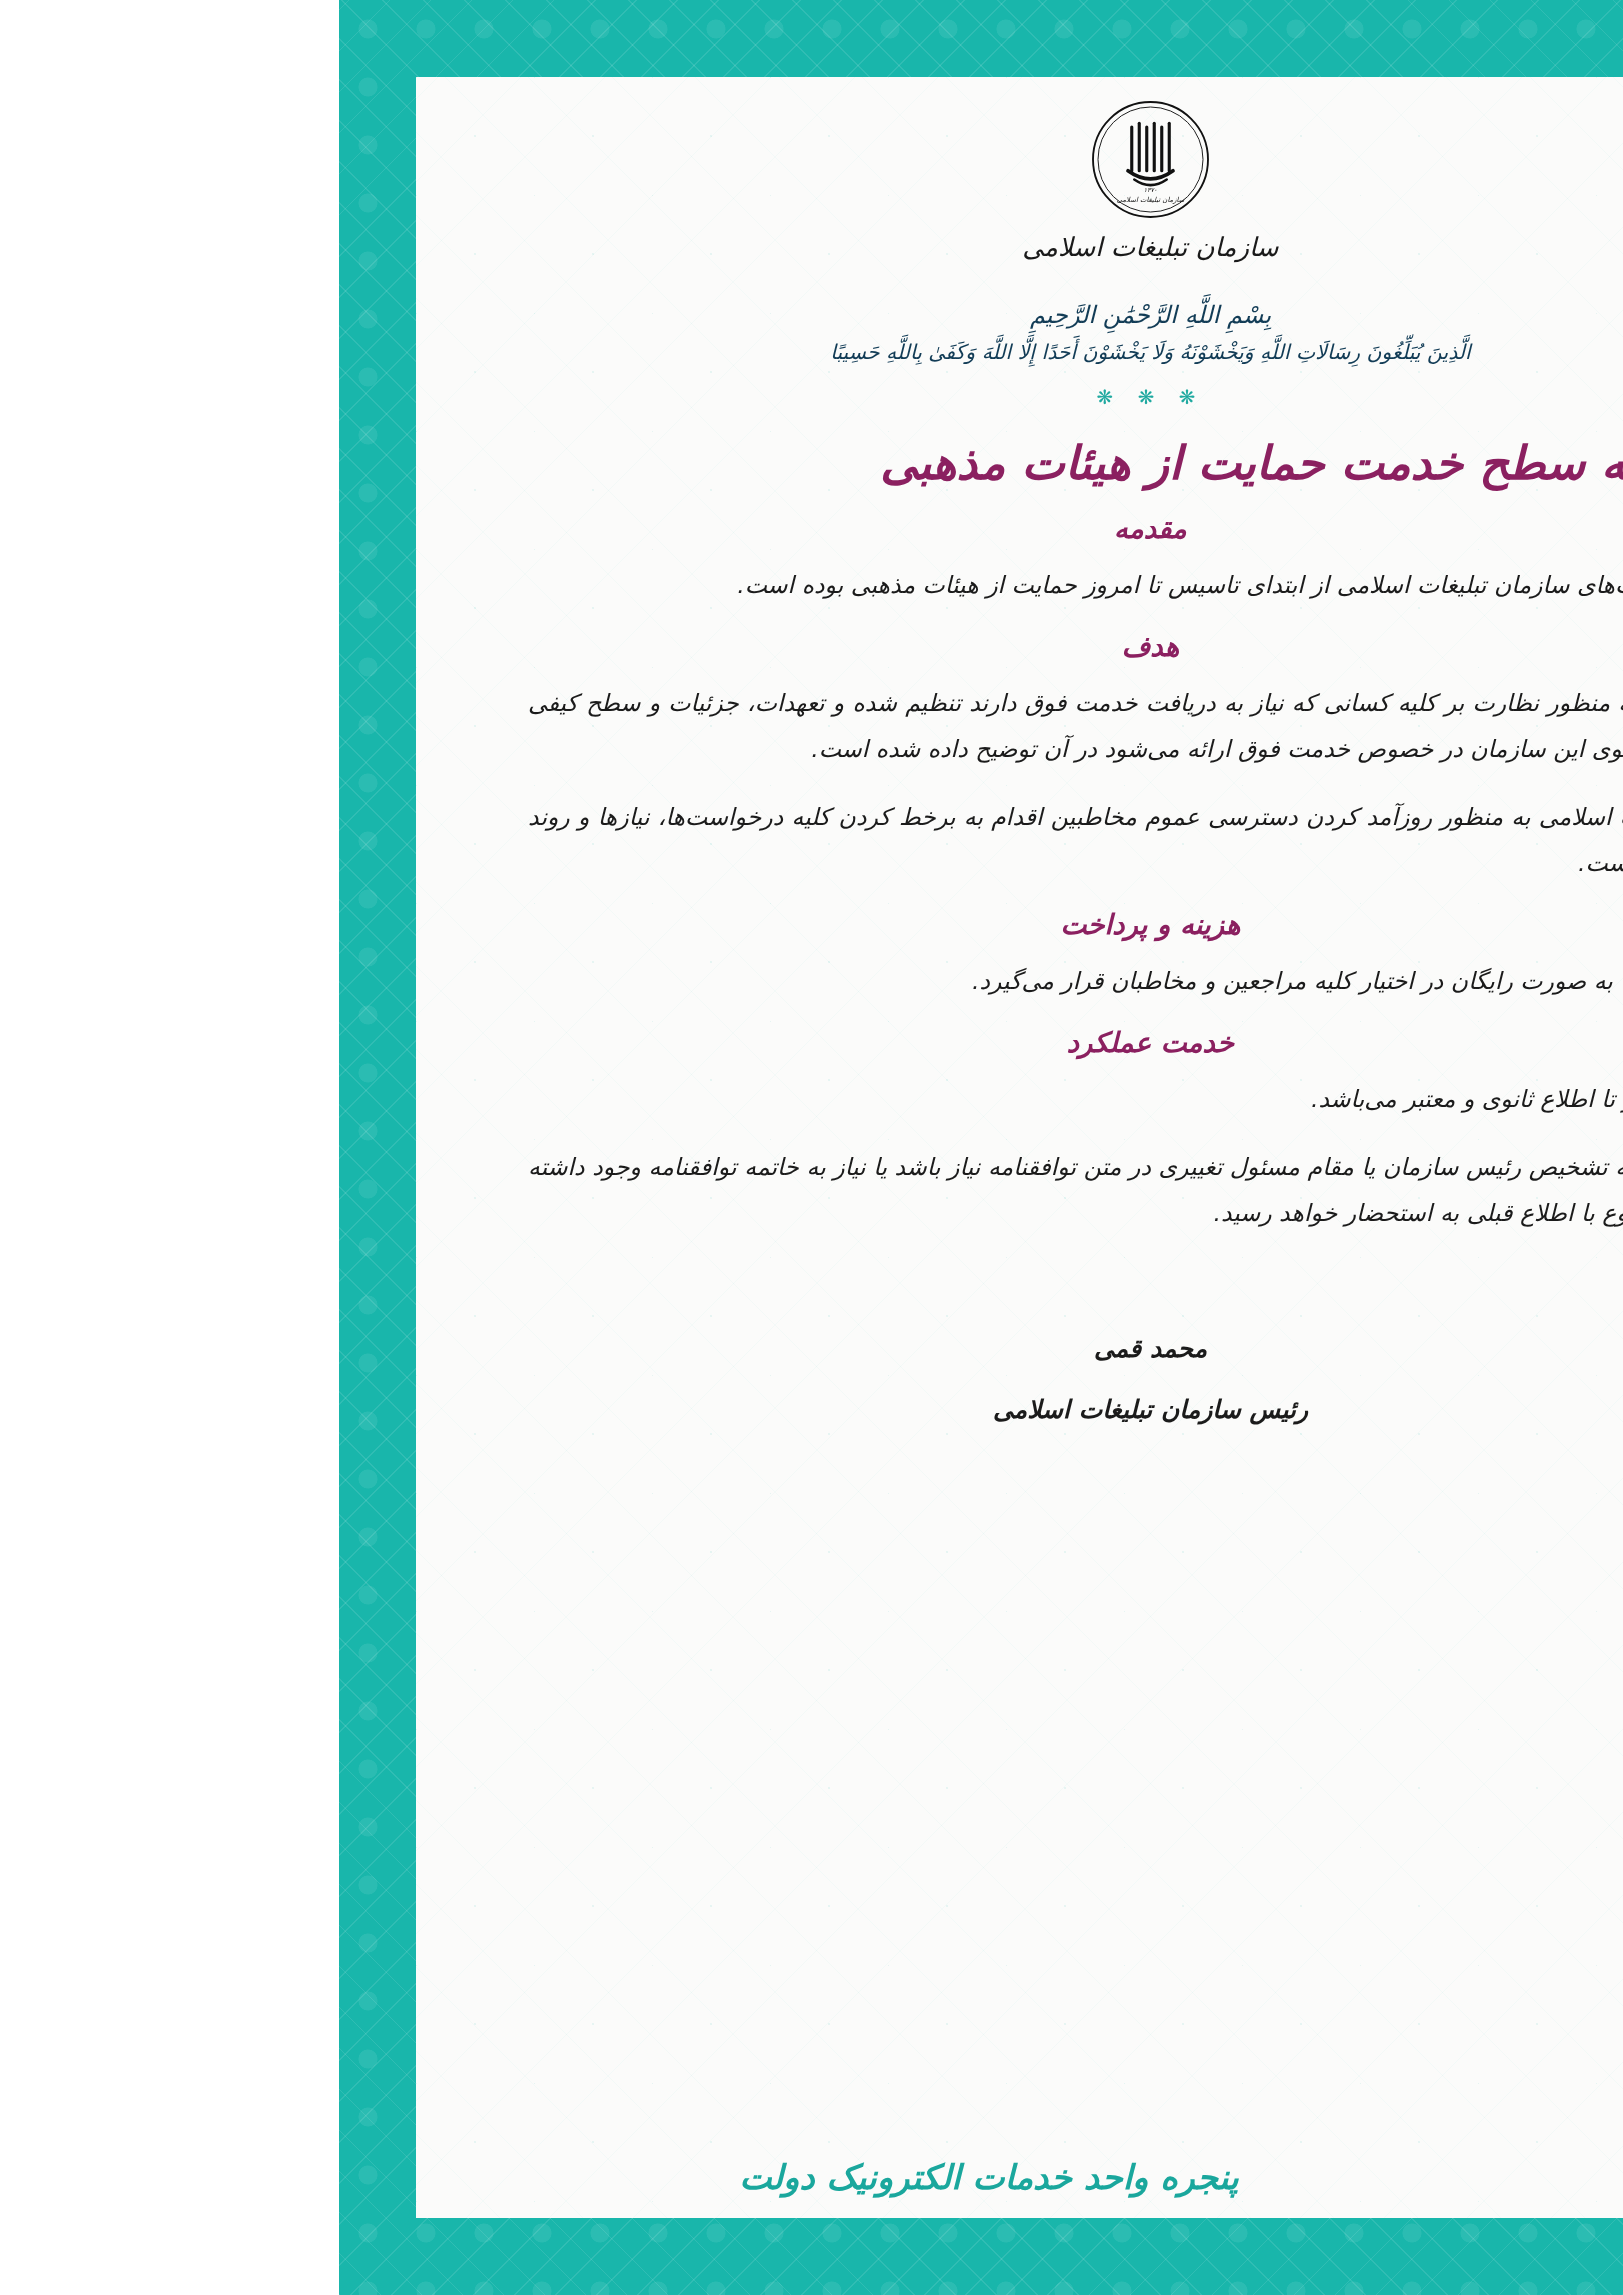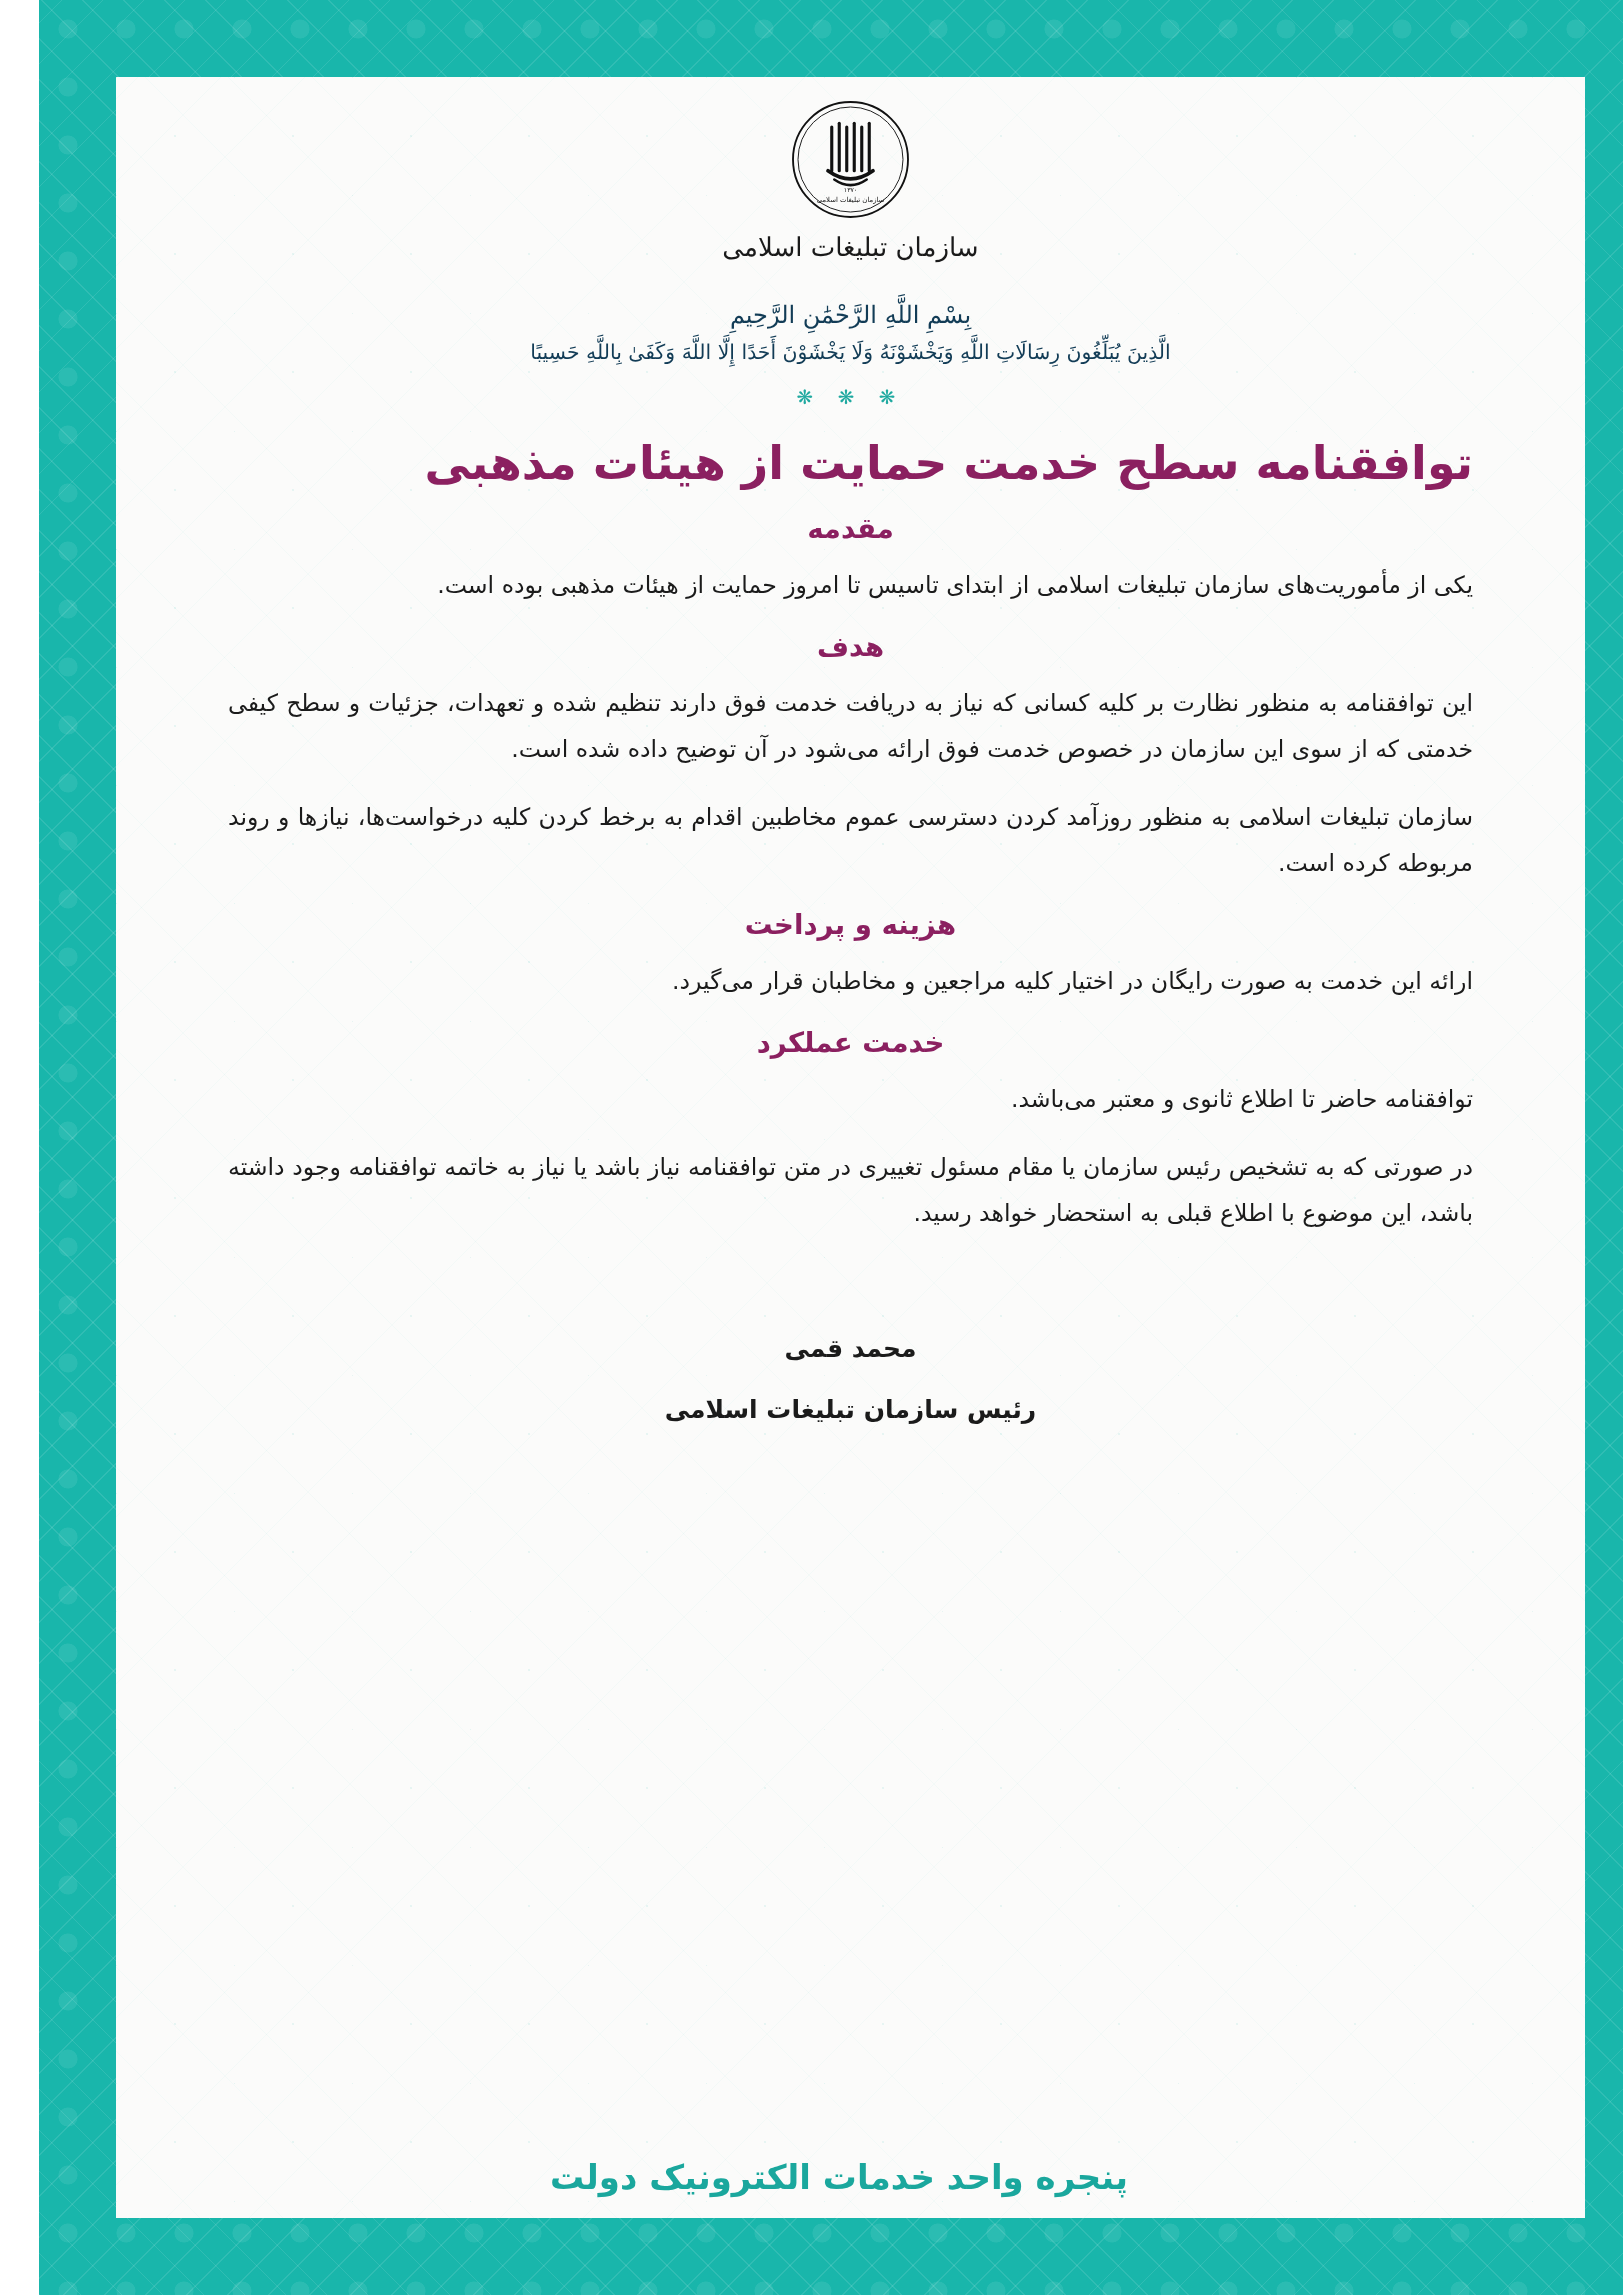--- a/index.html
+++ b/index.html
@@ -6,25 +6,26 @@
     margin: 0;
     padding: 0;
     background: #ffffff;
   }
   body {
     font-family: "DejaVu Sans", "Liberation Sans", sans-serif;
   }
 
   .page {
     position: relative;
-    width: 1584px;
+    width: 1284px;
     height: 2295px;
     background: #14532d;
     overflow: hidden;
     box-sizing: border-box;
+    font-style: italic;
   }
 
   
   .border-pattern {
     position: absolute;
     inset: 0;
     background-color: #19b6ab;
     background-image:
       repeating-linear-gradient(45deg, rgba(255,255,255,0.10) 0 1.3px, transparent 1.3px 29px),
       repeating-linear-gradient(-45deg, rgba(255,255,255,0.10) 0 1.3px, transparent 1.3px 29px),

